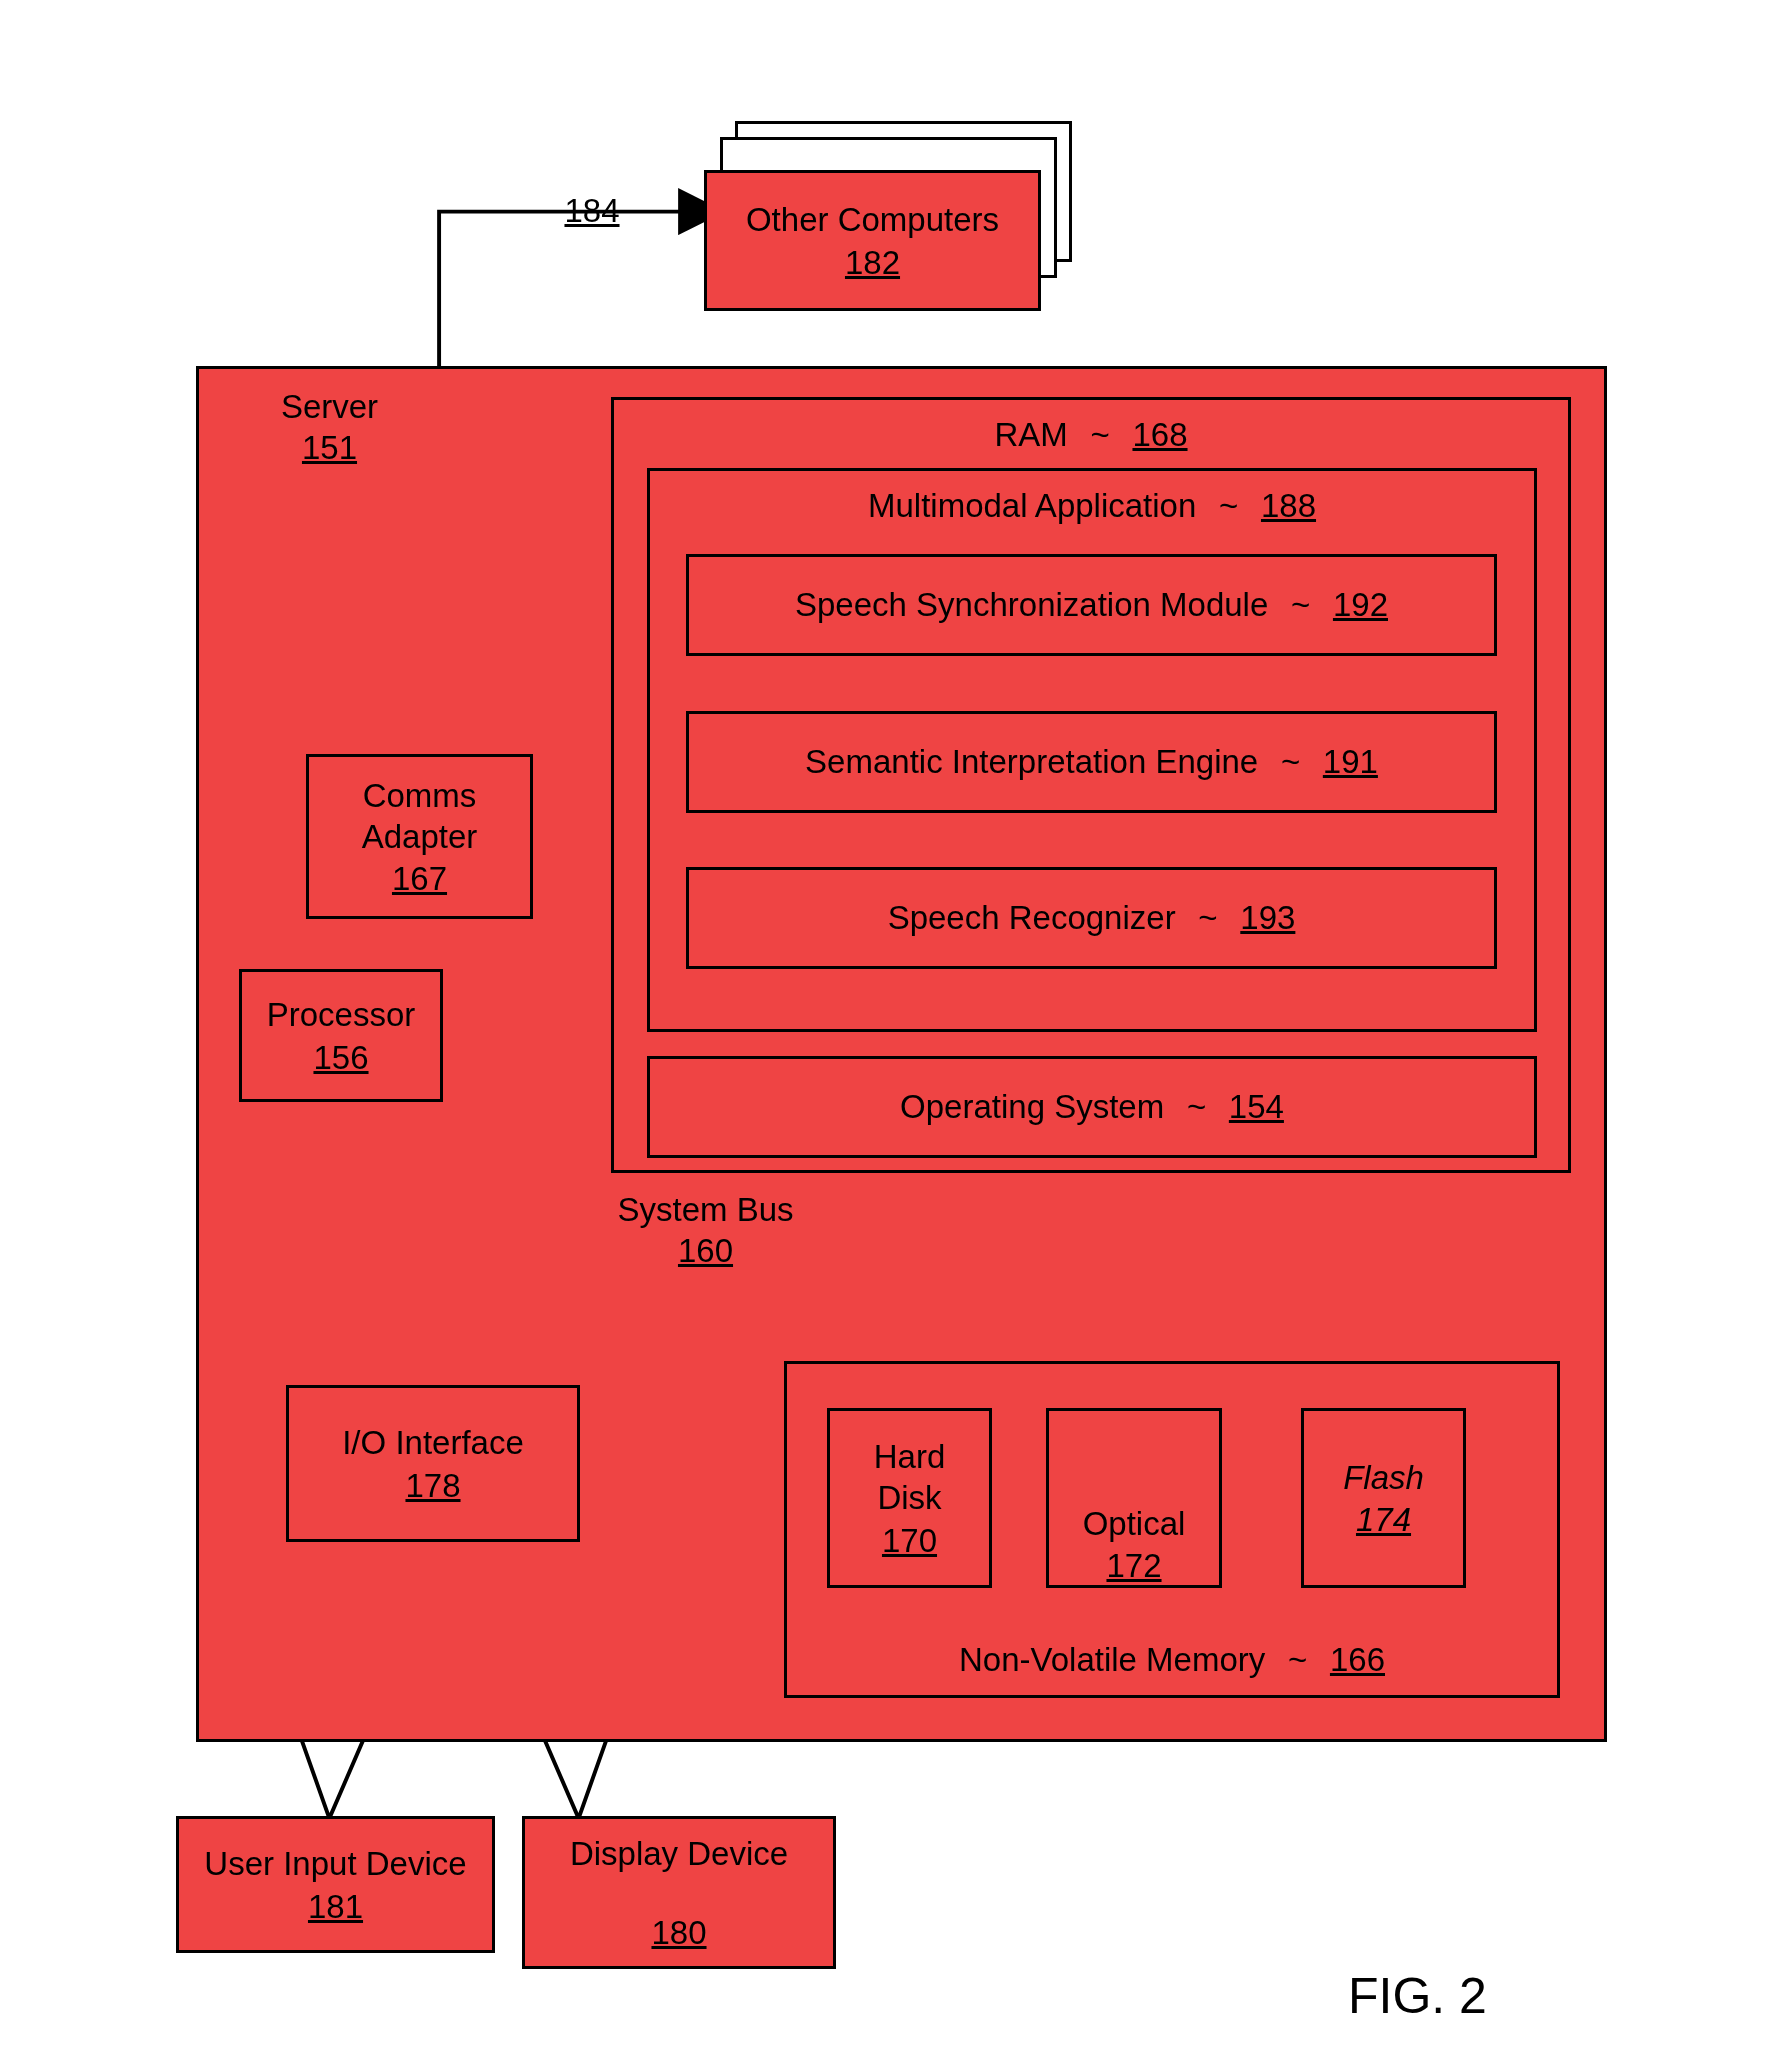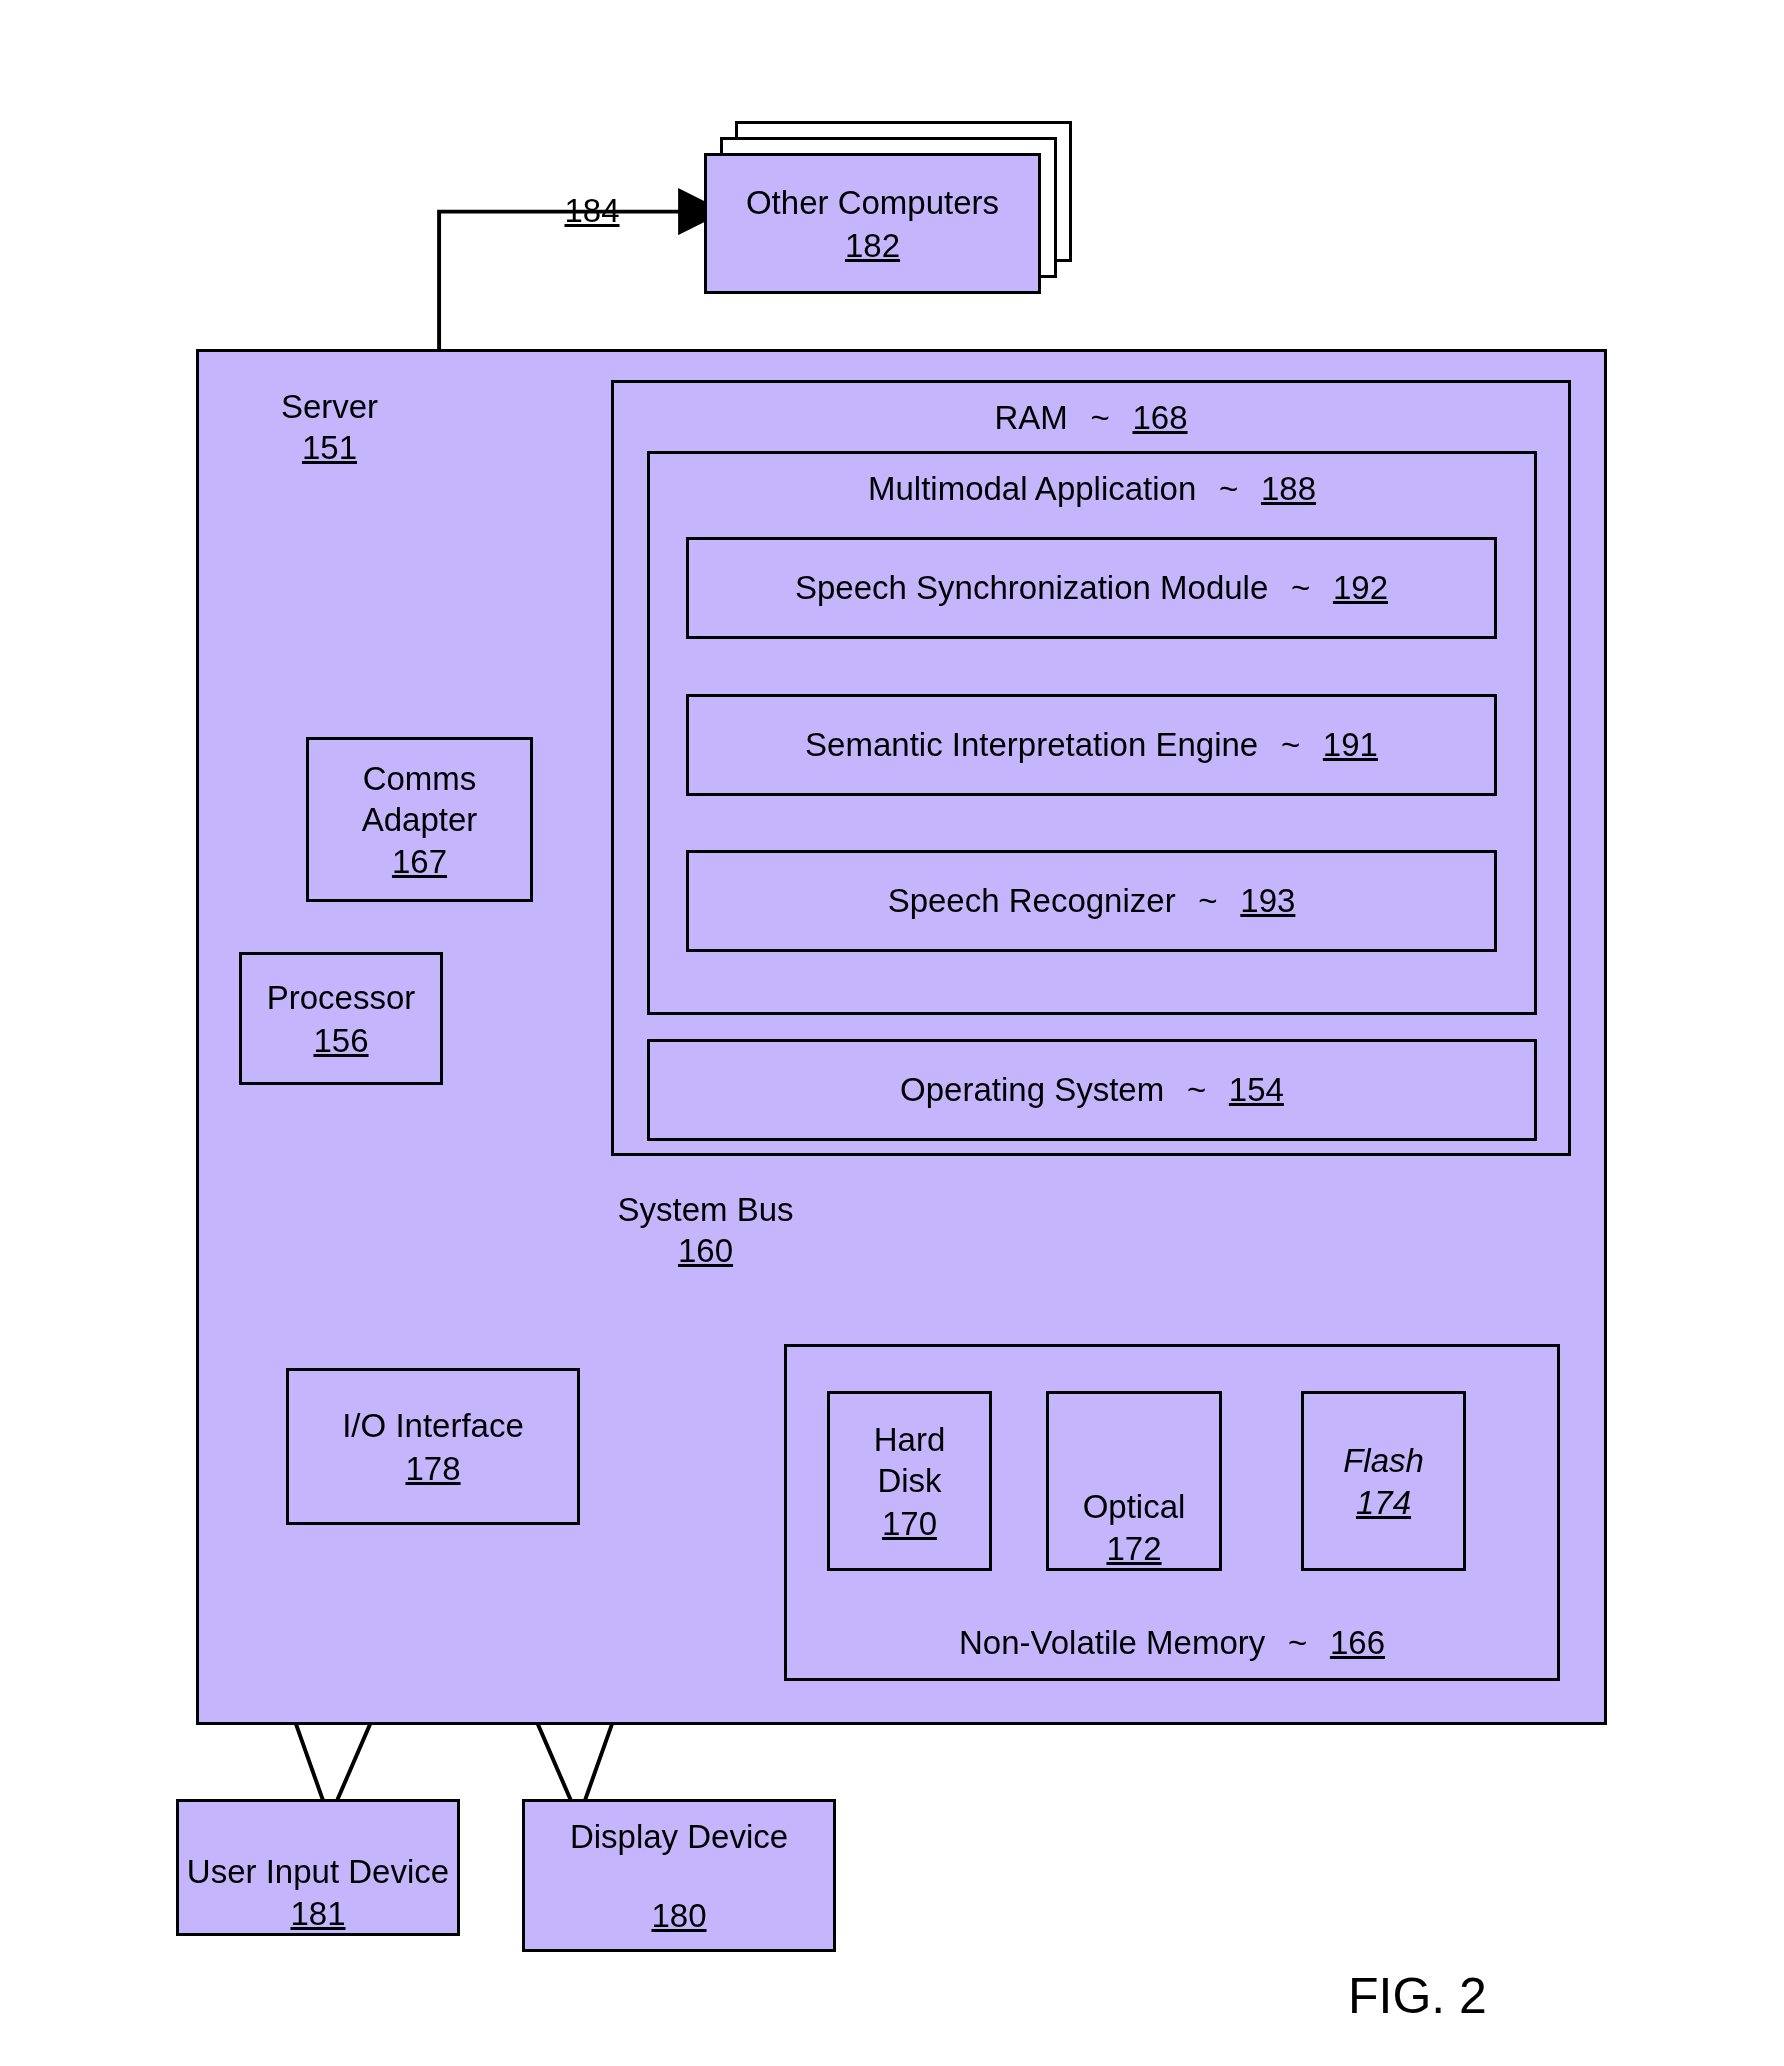--- a/index.html
+++ b/index.html
@@ -6,26 +6,27 @@
   body {
     font-family: Arial, Helvetica, sans-serif;
     background: #fff;
     width: 1785px;
     height: 2066px;
     position: relative;
   }
   .box {
     position: absolute;
     border: 3.1px solid #000;
-    background: #c4b5fd;
+    background: #ef4444;
     display: flex;
     flex-direction: column;
     align-items: center;
     justify-content: center;
     text-align: center;
+    margin-top: 17px;
   }
   .label {
     font-size: 33px;
     line-height: 1.25;
   }
   .refnum {
     font-size: 33px;
     text-decoration: underline;
     margin-top: 3.1px;
   }
@@ -208,21 +209,21 @@
 <div class="box" style="left:1046px; top:1391px; width:176px; height:180px;justify-content:flex-end;">
   <div class="label">Optical</div>
   <div class="refnum">172</div>
 </div>
 
 <div class="box" style="left:1301px; top:1391px; width:165px; height:180px;font-style:italic;">
   <div class="label">Flash</div>
   <div class="refnum">174</div>
 </div>
 
-<div class="box" style="left:176px; top:1799px; width:284px; height:137px;justify-content:flex-end;">
+<div class="box" style="left:176px; top:1799px; width:319px; height:137px;">
   <div class="label">User Input Device</div>
   <div class="refnum">181</div>
 </div>
 
 <div class="box" style="left:522px; top:1799px; width:314px; height:153px;gap:36px;">
   <div class="label">Display Device</div>
   <div class="refnum">180</div>
 </div>
 
 <div class="figlabel" style="left:1348px; top:1967px;">FIG. 2</div>

